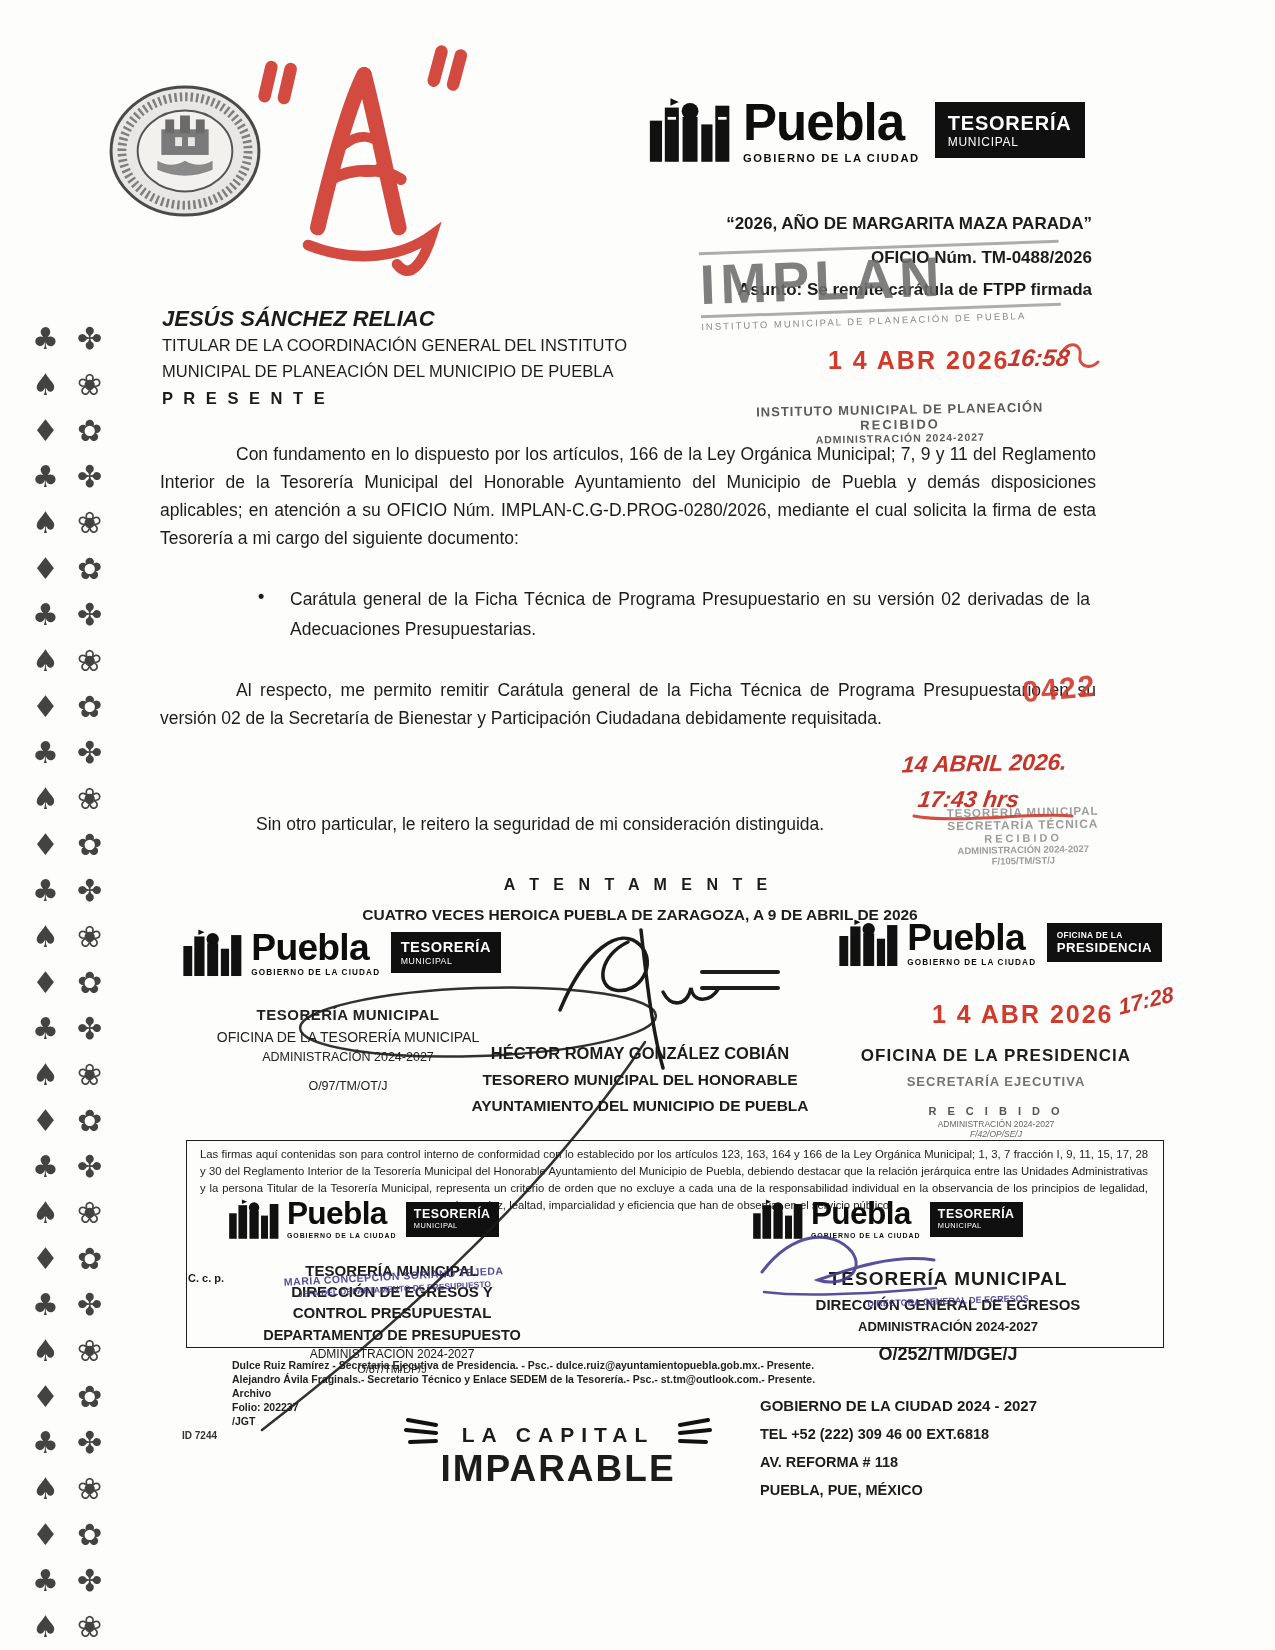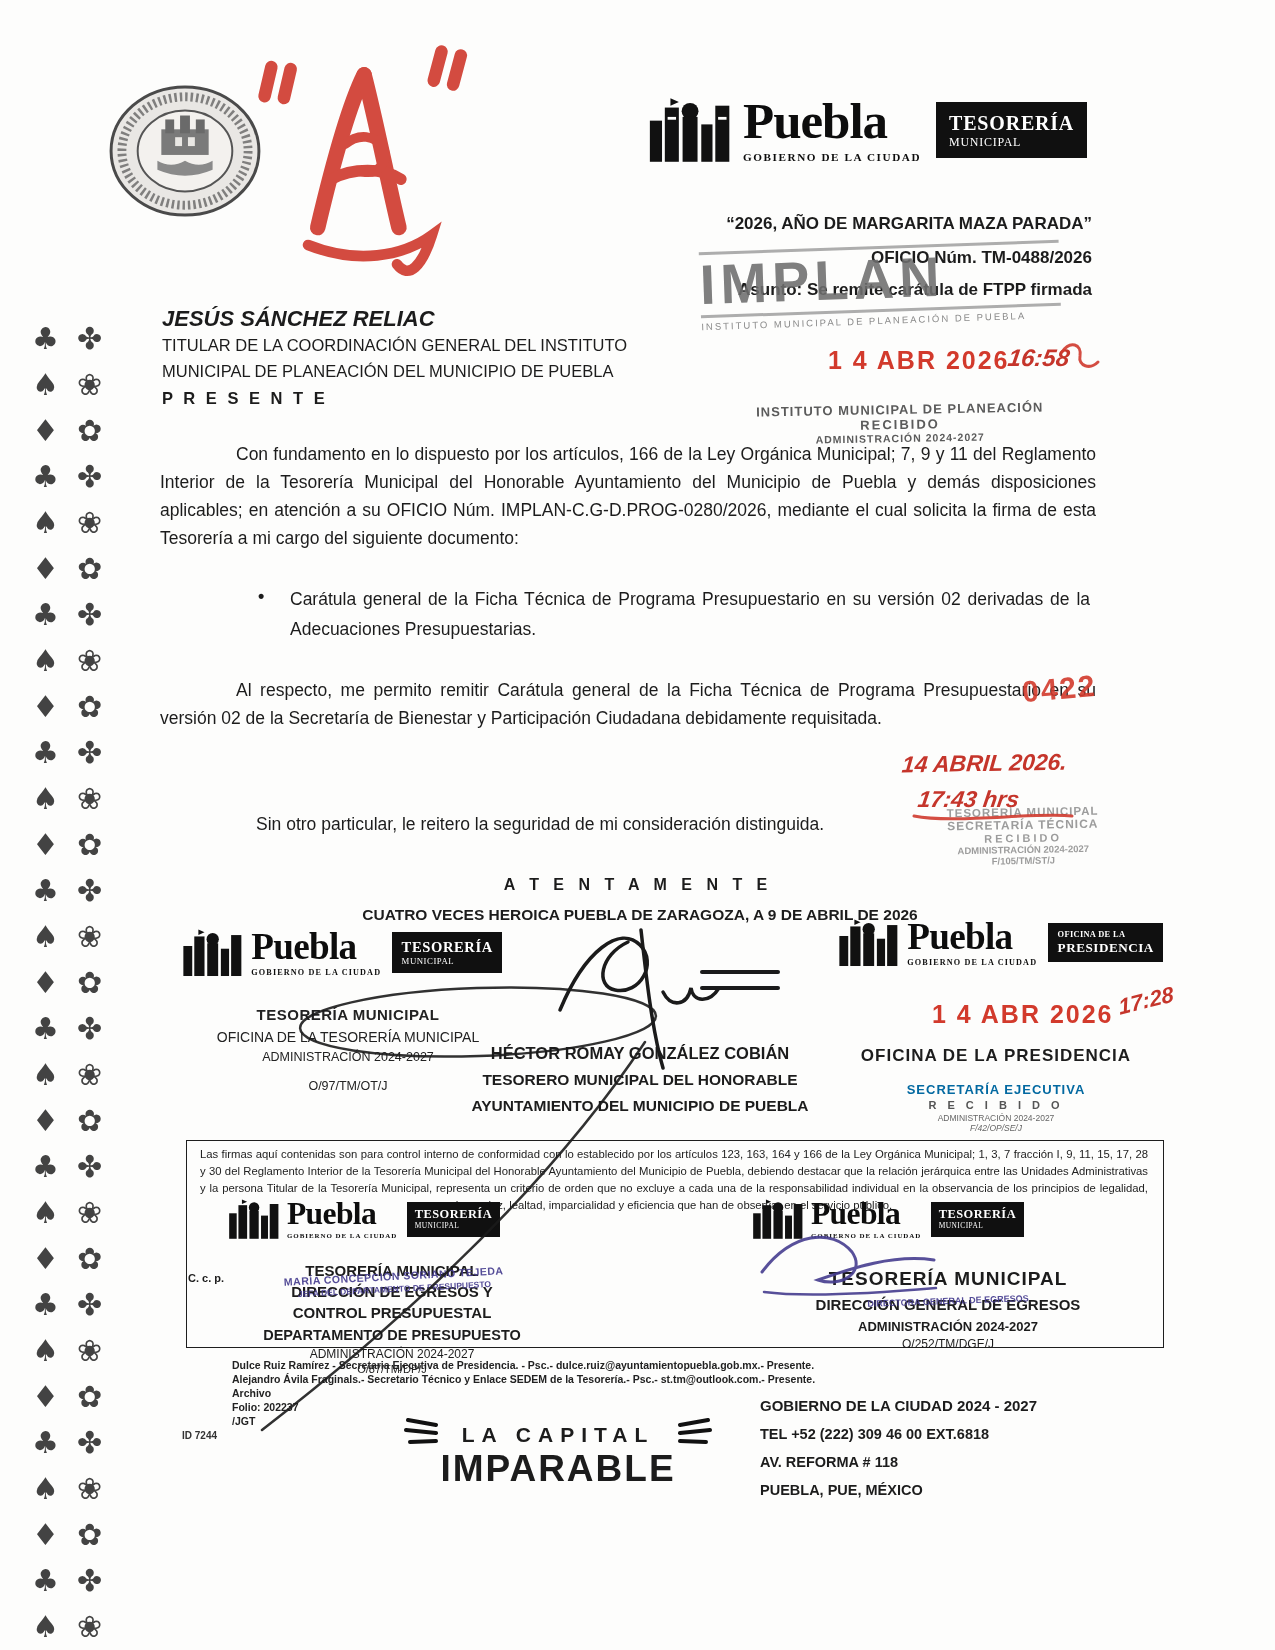--- a/index.html
+++ b/index.html
@@ -6,21 +6,21 @@
   .page{position:relative;width:1275px;height:1650px;background:#fdfdfc;overflow:hidden;
         font-family:"Liberation Sans",sans-serif;color:#1c1c1c;margin:0 auto;}
   .abs{position:absolute;}
 
   
   .margin-strip{left:28px;top:316px;width:96px;height:1300px;
     font-family:"DejaVu Sans",sans-serif;font-size:30px;line-height:46px;letter-spacing:18px;
     word-break:break-all;text-align:center;color:#343434;opacity:.92;}
 
   
-  .plogo{display:flex;align-items:flex-start;gap:.9em;font-size:10px;font-family:Liberation Serif, serif;}
+  .plogo{display:flex;align-items:flex-end;gap:.9em;font-size:10px;}
   .plogo .plogo-icon svg{width:8.6em;height:6.8em;display:block;}
   .plogo-text{display:flex;flex-direction:column;line-height:1;}
   .plogo-name{font-size:5.1em;font-weight:800;letter-spacing:-.02em;color:#0d0d0d;}
   .plogo-sub{font-size:1.12em;font-weight:700;letter-spacing:.14em;font-style:normal;margin-top:.45em;color:#0d0d0d;}
   .plogo-box{background:#101010;color:#fff;padding:.9em 1.3em;margin-left:.6em;
     display:flex;flex-direction:column;line-height:1.2;align-self:center;}
   .plogo-box .box-top{font-size:2em;font-weight:bold;letter-spacing:.04em;}
   .plogo-box .box-bottom{font-size:1.2em;letter-spacing:.06em;}
   .plogo-box.box-flip .box-top{font-size:1.15em;font-weight:bold;}
   .plogo-box.box-flip .box-bottom{font-size:1.8em;font-weight:bold;letter-spacing:.04em;}
@@ -82,22 +82,22 @@
   .tm-office .t4{font-size:12.5px;margin-top:15px;}
 
   .signer{left:380px;top:1044px;width:520px;text-align:center;font-weight:800;}
   .signer .n1{font-size:16.5px;}
   .signer .n2,.signer .n3{font-size:15.5px;margin-top:8px;}
 
   .pres-date{left:932px;top:1000px;z-index:6;}
   .pres-time{left:1118px;top:988px;font-size:22px;transform:rotate(-14deg) skewX(-6deg);z-index:6;}
   .pres-stamp{left:826px;top:1046px;width:340px;text-align:center;z-index:4;}
   .pres-stamp .p1l{font-size:17px;font-weight:800;letter-spacing:1px;color:#1d1d1d;}
-  .pres-stamp .p2l{font-size:13px;font-weight:bold;color:#0369a1;margin-top:16px;letter-spacing:1px;}
-  .pres-stamp .p3l{font-size:11px;font-weight:bold;color:#555;letter-spacing:4px;margin-top:2px;}
+  .pres-stamp .p2l{font-size:13px;font-weight:bold;color:#737373;margin-top:8px;letter-spacing:1px;}
+  .pres-stamp .p3l{font-size:11px;font-weight:bold;color:#555;letter-spacing:4px;margin-top:16px;}
   .pres-stamp .p4l{font-size:8.5px;color:#666;margin-top:2px;}
   .pres-stamp .p5l{font-size:8.5px;color:#666;font-style:italic;}
 
   
   .legal-box{left:186px;top:1140px;width:976px;height:206px;border:1.5px solid #1e1e1e;}
   .legal-text{left:200px;top:1146px;width:948px;font-size:11.3px;line-height:1.5;text-align:justify;
     text-align-last:center;color:#222;}
 
   .egresos-left{left:212px;top:1262px;width:360px;text-align:center;z-index:3;}
   .egresos-left .e1{font-size:15px;font-weight:600;}
@@ -107,21 +107,21 @@
   .egresos-left .e6{font-size:11px;margin-top:2px;}
   .purple{color:#463d8f;font-weight:bold;opacity:.92;}
   .stamp-name-left{left:224px;top:1270px;width:340px;text-align:center;transform:rotate(-3deg);z-index:5;}
   .stamp-name-left .pn{font-size:10.5px;letter-spacing:.5px;}
   .stamp-name-left .pt{font-size:8.5px;margin-top:2px;}
 
   .egresos-right{left:738px;top:1268px;width:420px;text-align:center;z-index:3;}
   .egresos-right .g1{font-size:19px;font-weight:800;letter-spacing:1px;}
   .egresos-right .g2{font-size:15px;font-weight:700;margin-top:6px;}
   .egresos-right .g3{font-size:13px;font-weight:700;margin-top:6px;}
-  .egresos-right .g4{font-size:12px;font-weight:400;margin-top:3px;}
+  .egresos-right .g4{font-size:18px;font-weight:700;margin-top:10px;}
   .stamp-title-right{left:778px;top:1296px;width:340px;text-align:center;transform:rotate(-2deg);z-index:5;}
   .stamp-title-right .pt{font-size:9px;}
 
   
   .cc-label{left:188px;top:1272px;font-size:11px;font-weight:800;}
   .cc-lines{left:232px;top:1358px;width:620px;font-size:10.5px;line-height:14px;font-weight:600;color:#222;}
   .cc-id{left:182px;top:1430px;font-size:10px;font-weight:600;color:#333;}
 
   
   .capital-row{left:408px;top:1418px;width:300px;display:flex;align-items:center;justify-content:center;gap:24px;}

